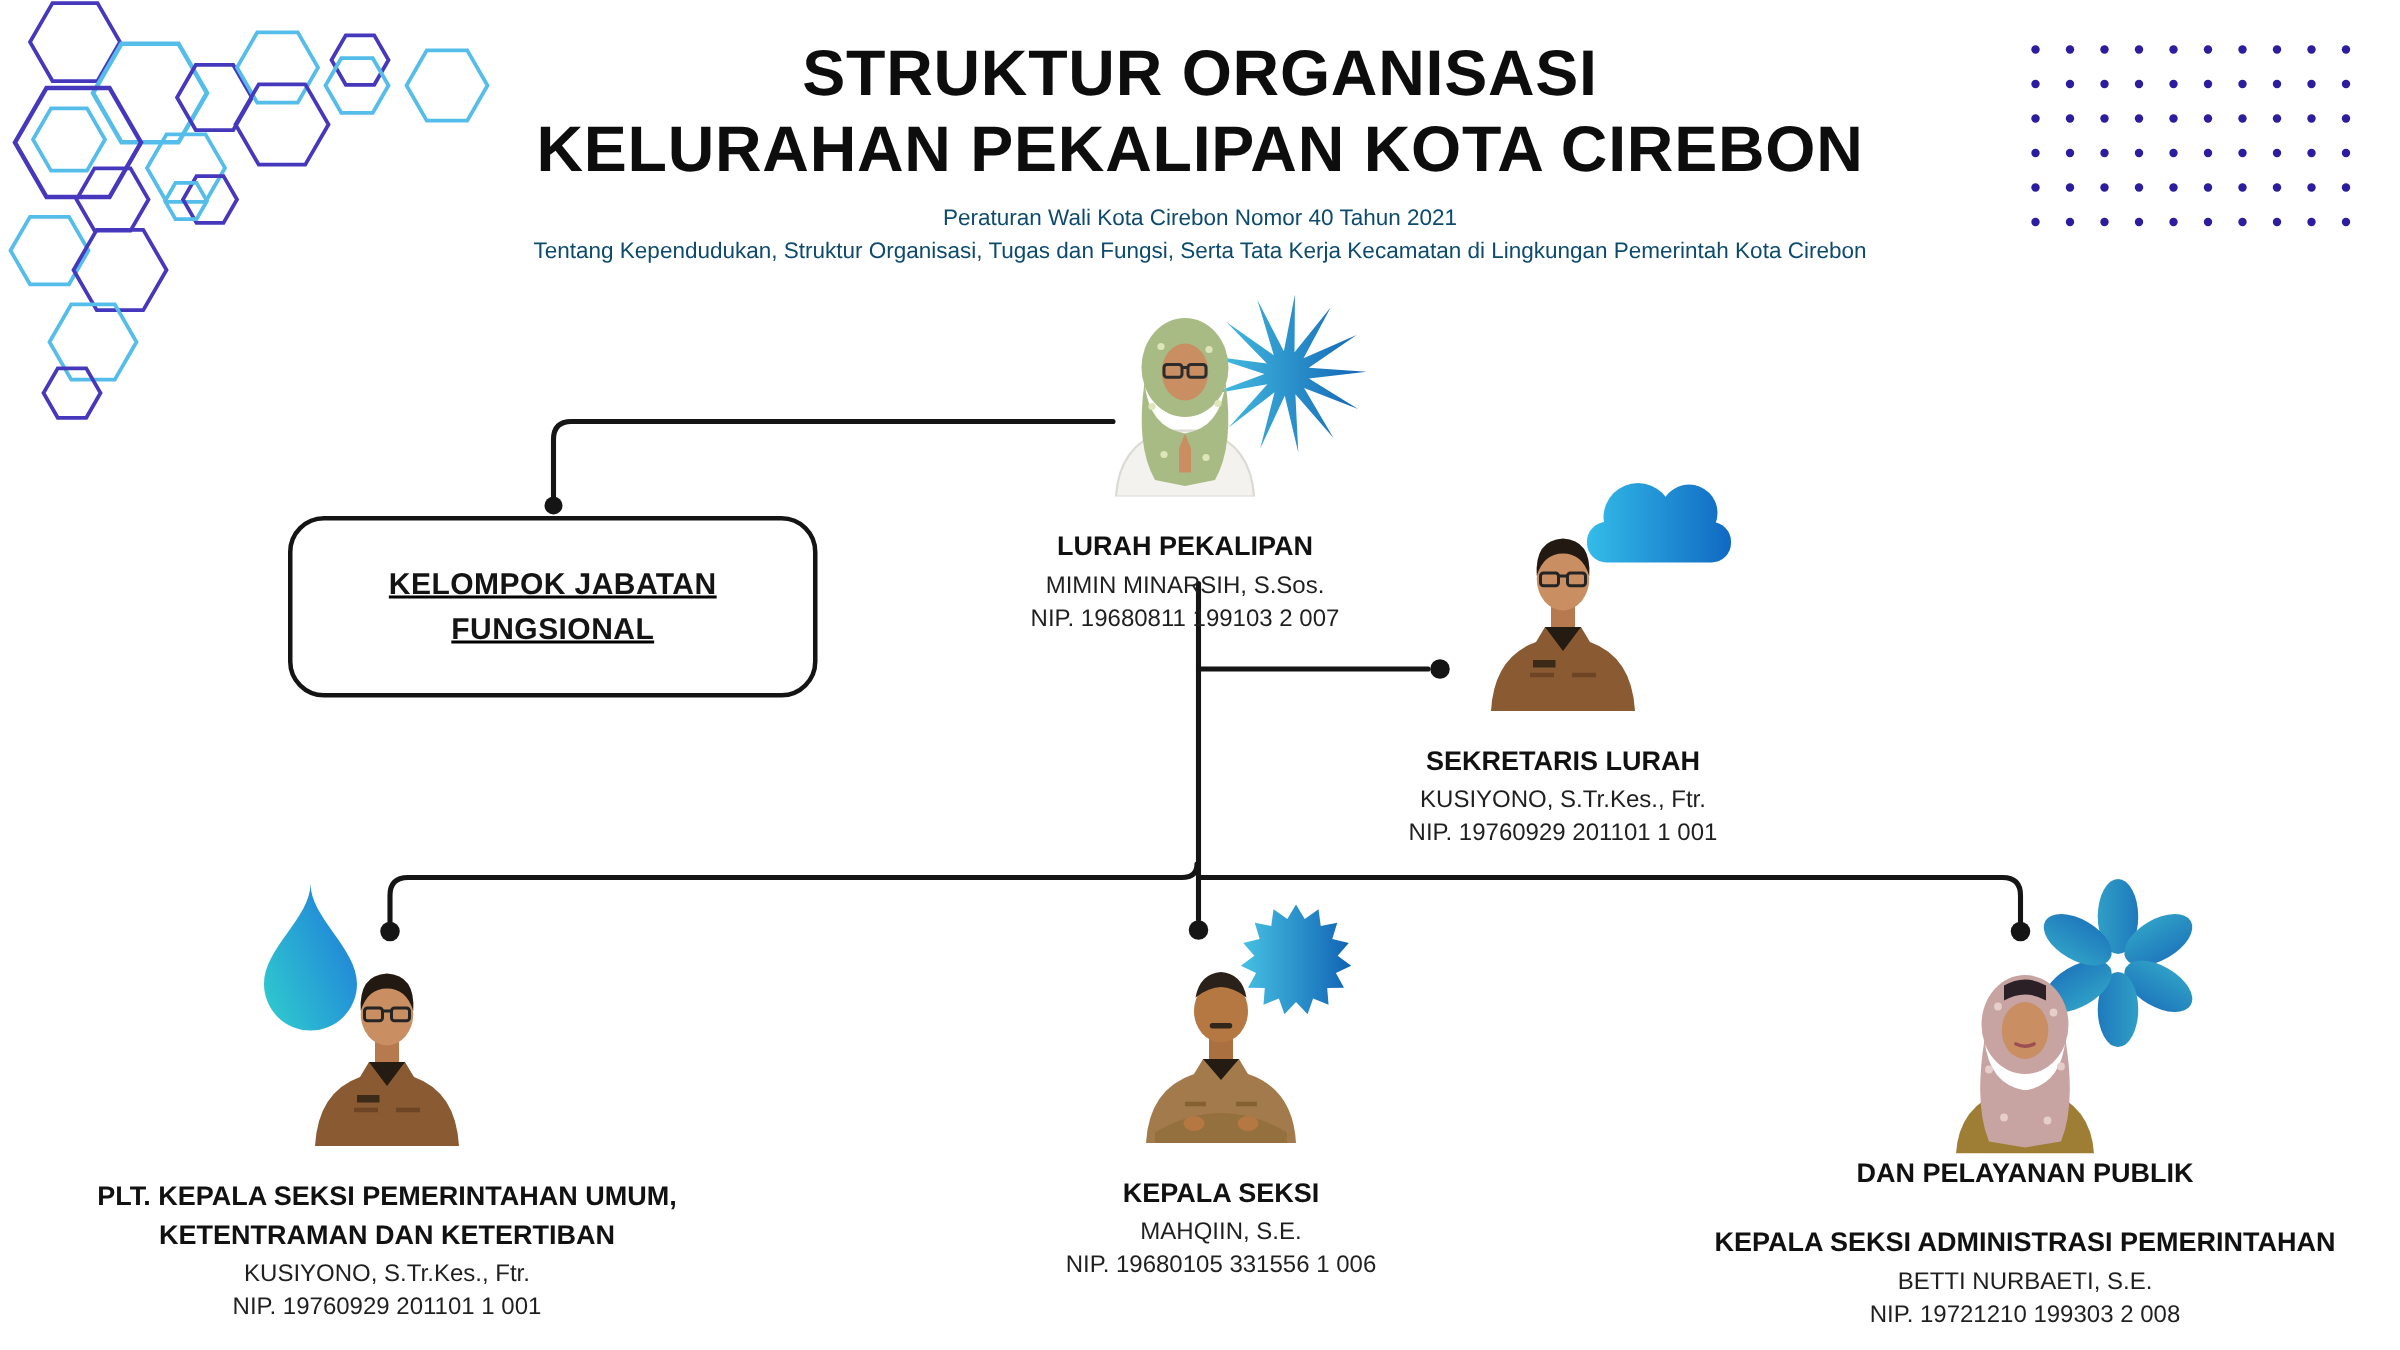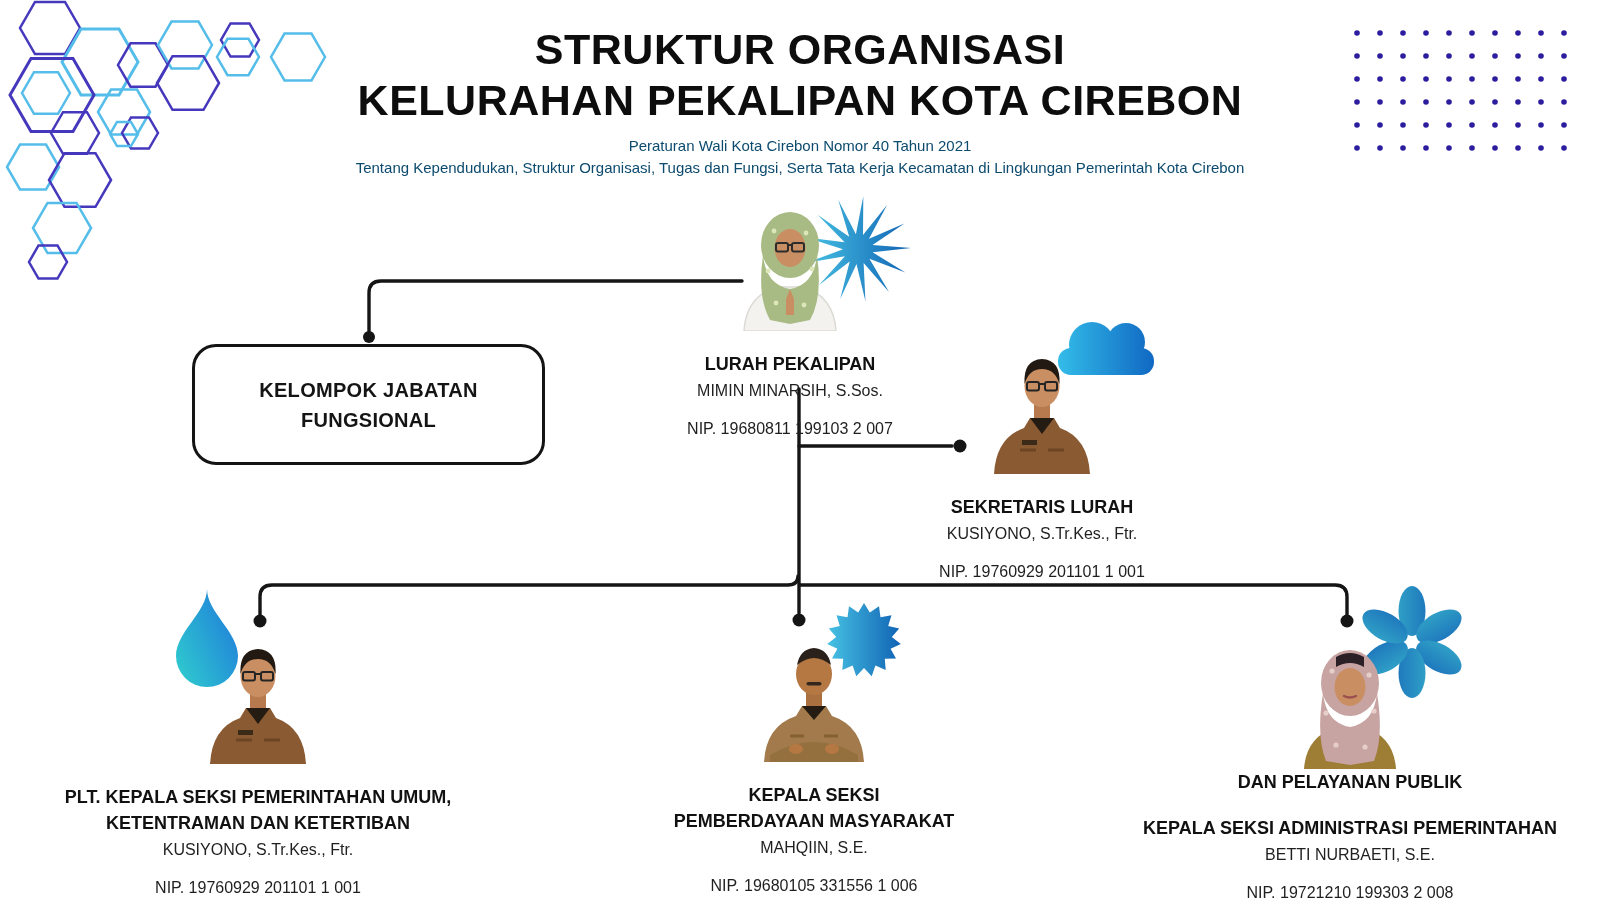--- a/index.html
+++ b/index.html
@@ -11,29 +11,29 @@
 
   
   .header { position:absolute; left:0; right:0; top:24px; text-align:center; z-index:3; }
   .title-line { font-size:43px; font-weight:700; color:#0d0d0d; line-height:1.18; letter-spacing:.5px; }
   .subtitle { margin-top:10px; }
   .subtitle-line { font-size:15px; color:#0c4a6e; line-height:1.45; }
 
   
   .fg-box { position:absolute; left:192px; top:344px; width:353px; height:121px;
             border:3.4px solid #141414; border-radius:24px; display:flex; flex-direction:column;
-            align-items:center; justify-content:center; background:#fff; z-index:2; }
+            align-items:center; justify-content:center; background:#fff; z-index:2;text-decoration:underline; }
   .fg-box .fg-line { font-size:20px; font-weight:700; color:#141414; line-height:30px; letter-spacing:.3px; }
 
   
   .person { position:absolute; display:flex; flex-direction:column; align-items:center; z-index:4; }
   .person .photo { width:124px; height:130px; display:block; }
   .person .role { font-size:18px; font-weight:700; color:#111; line-height:26px; margin-top:20px; text-align:center; }
   .person .name { font-size:16px; color:#1f1f1f; margin-top:5px; text-align:center; }
-  .person .nip  { font-size:16px; color:#1f1f1f; margin-top:20px; text-align:right; }
+  .person .nip  { font-size:16px; color:#1f1f1f; margin-top:4px; text-align:right; }
 
   #p-lurah       { left:620px;  top:201px;  width:340px; }
   #p-sekretaris  { left:872px;  top:344px;  width:340px; }
   #p-seksi1      { left:13px;   top:634px;  width:490px; }
   #p-seksi2      { left:569px;  top:632px;  width:490px; }
   #p-seksi3      { left:1105px; top:639px;  width:490px; }
 </style>
 </head>
 <body>
 
@@ -256,21 +256,20 @@
       <rect x="52" y="57" width="16" height="17" fill="#ab7040"></rect>
       <ellipse cx="60" cy="42" rx="18" ry="21" fill="#b57843"></ellipse>
       <path d="M43 33 Q46 17 60 16 Q74 17 77 33 Q68 26 60 26 Q52 26 43 33 Z" fill="#2a211a"></path>
       <rect x="52.5" y="50" width="15" height="3.6" rx="1.8" fill="#33261c"></rect>
       <path d="M16 123 Q60 97 104 123 L104 130 L16 130 Z" fill="#93703d"></path>
       <ellipse cx="42" cy="117" rx="7" ry="5" fill="#b57843"></ellipse>
       <ellipse cx="78" cy="117" rx="7" ry="5" fill="#b57843"></ellipse>
       <path d="M36 104 h14 M70 104 h14" stroke="#856132" stroke-width="3"></path>
     </svg>
     <div class="role">KEPALA SEKSI</div>
-    <div class="role" style="margin-top:0">PEMBERDAYAAN MASYARAKAT</div>
     <div class="name">MAHQIIN, S.E.</div>
     <div class="nip">NIP. 19680105 331556 1 006</div>
   </div>
 
   <div class="person" id="p-seksi3">
     <svg class="photo" viewBox="0 0 120 130">
       <path d="M14 130 Q16 98 46 88 L74 88 Q104 98 106 130 Z" fill="#9e7d35"></path>
       <ellipse cx="60" cy="44" rx="29" ry="33" fill="#c7a3a1"></ellipse>
       <path d="M33 54 Q26 98 36 122 L60 126 L84 122 Q94 98 87 54 Q84 84 60 88 Q36 84 33 54 Z" fill="#c7a3a1"></path>
       <circle cx="42" cy="32" r="2.6" fill="#e6cfca"></circle>

